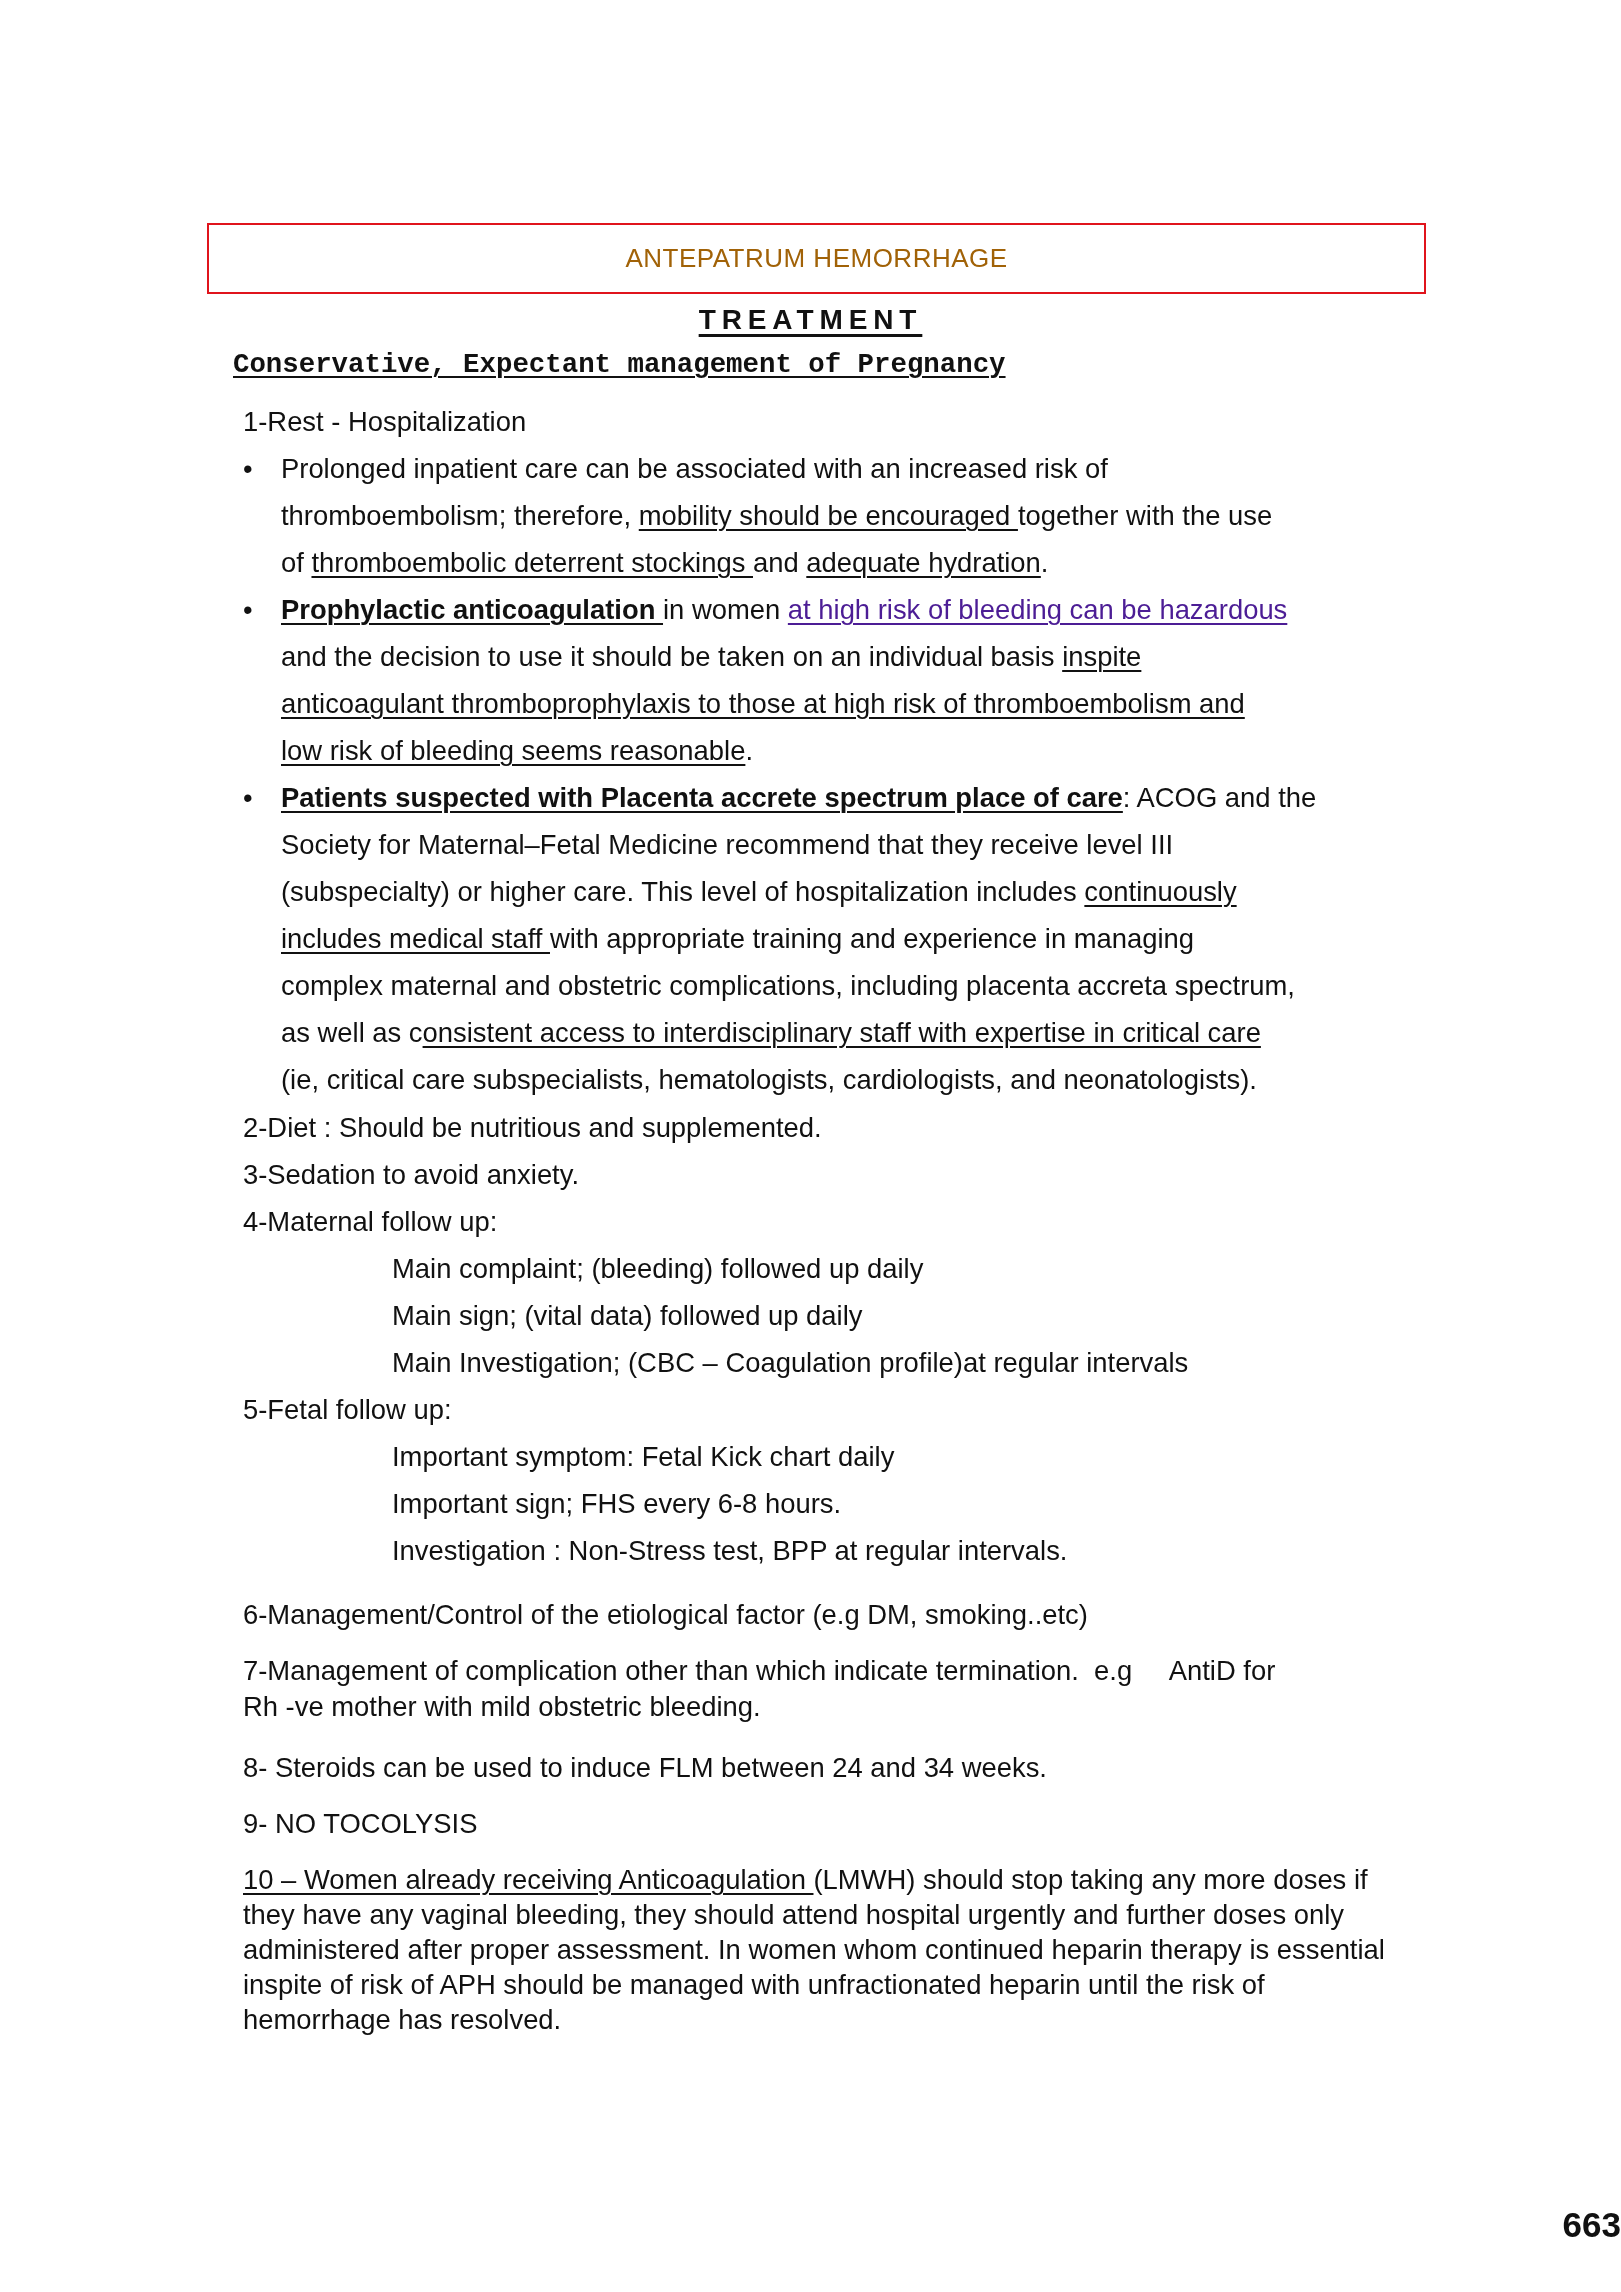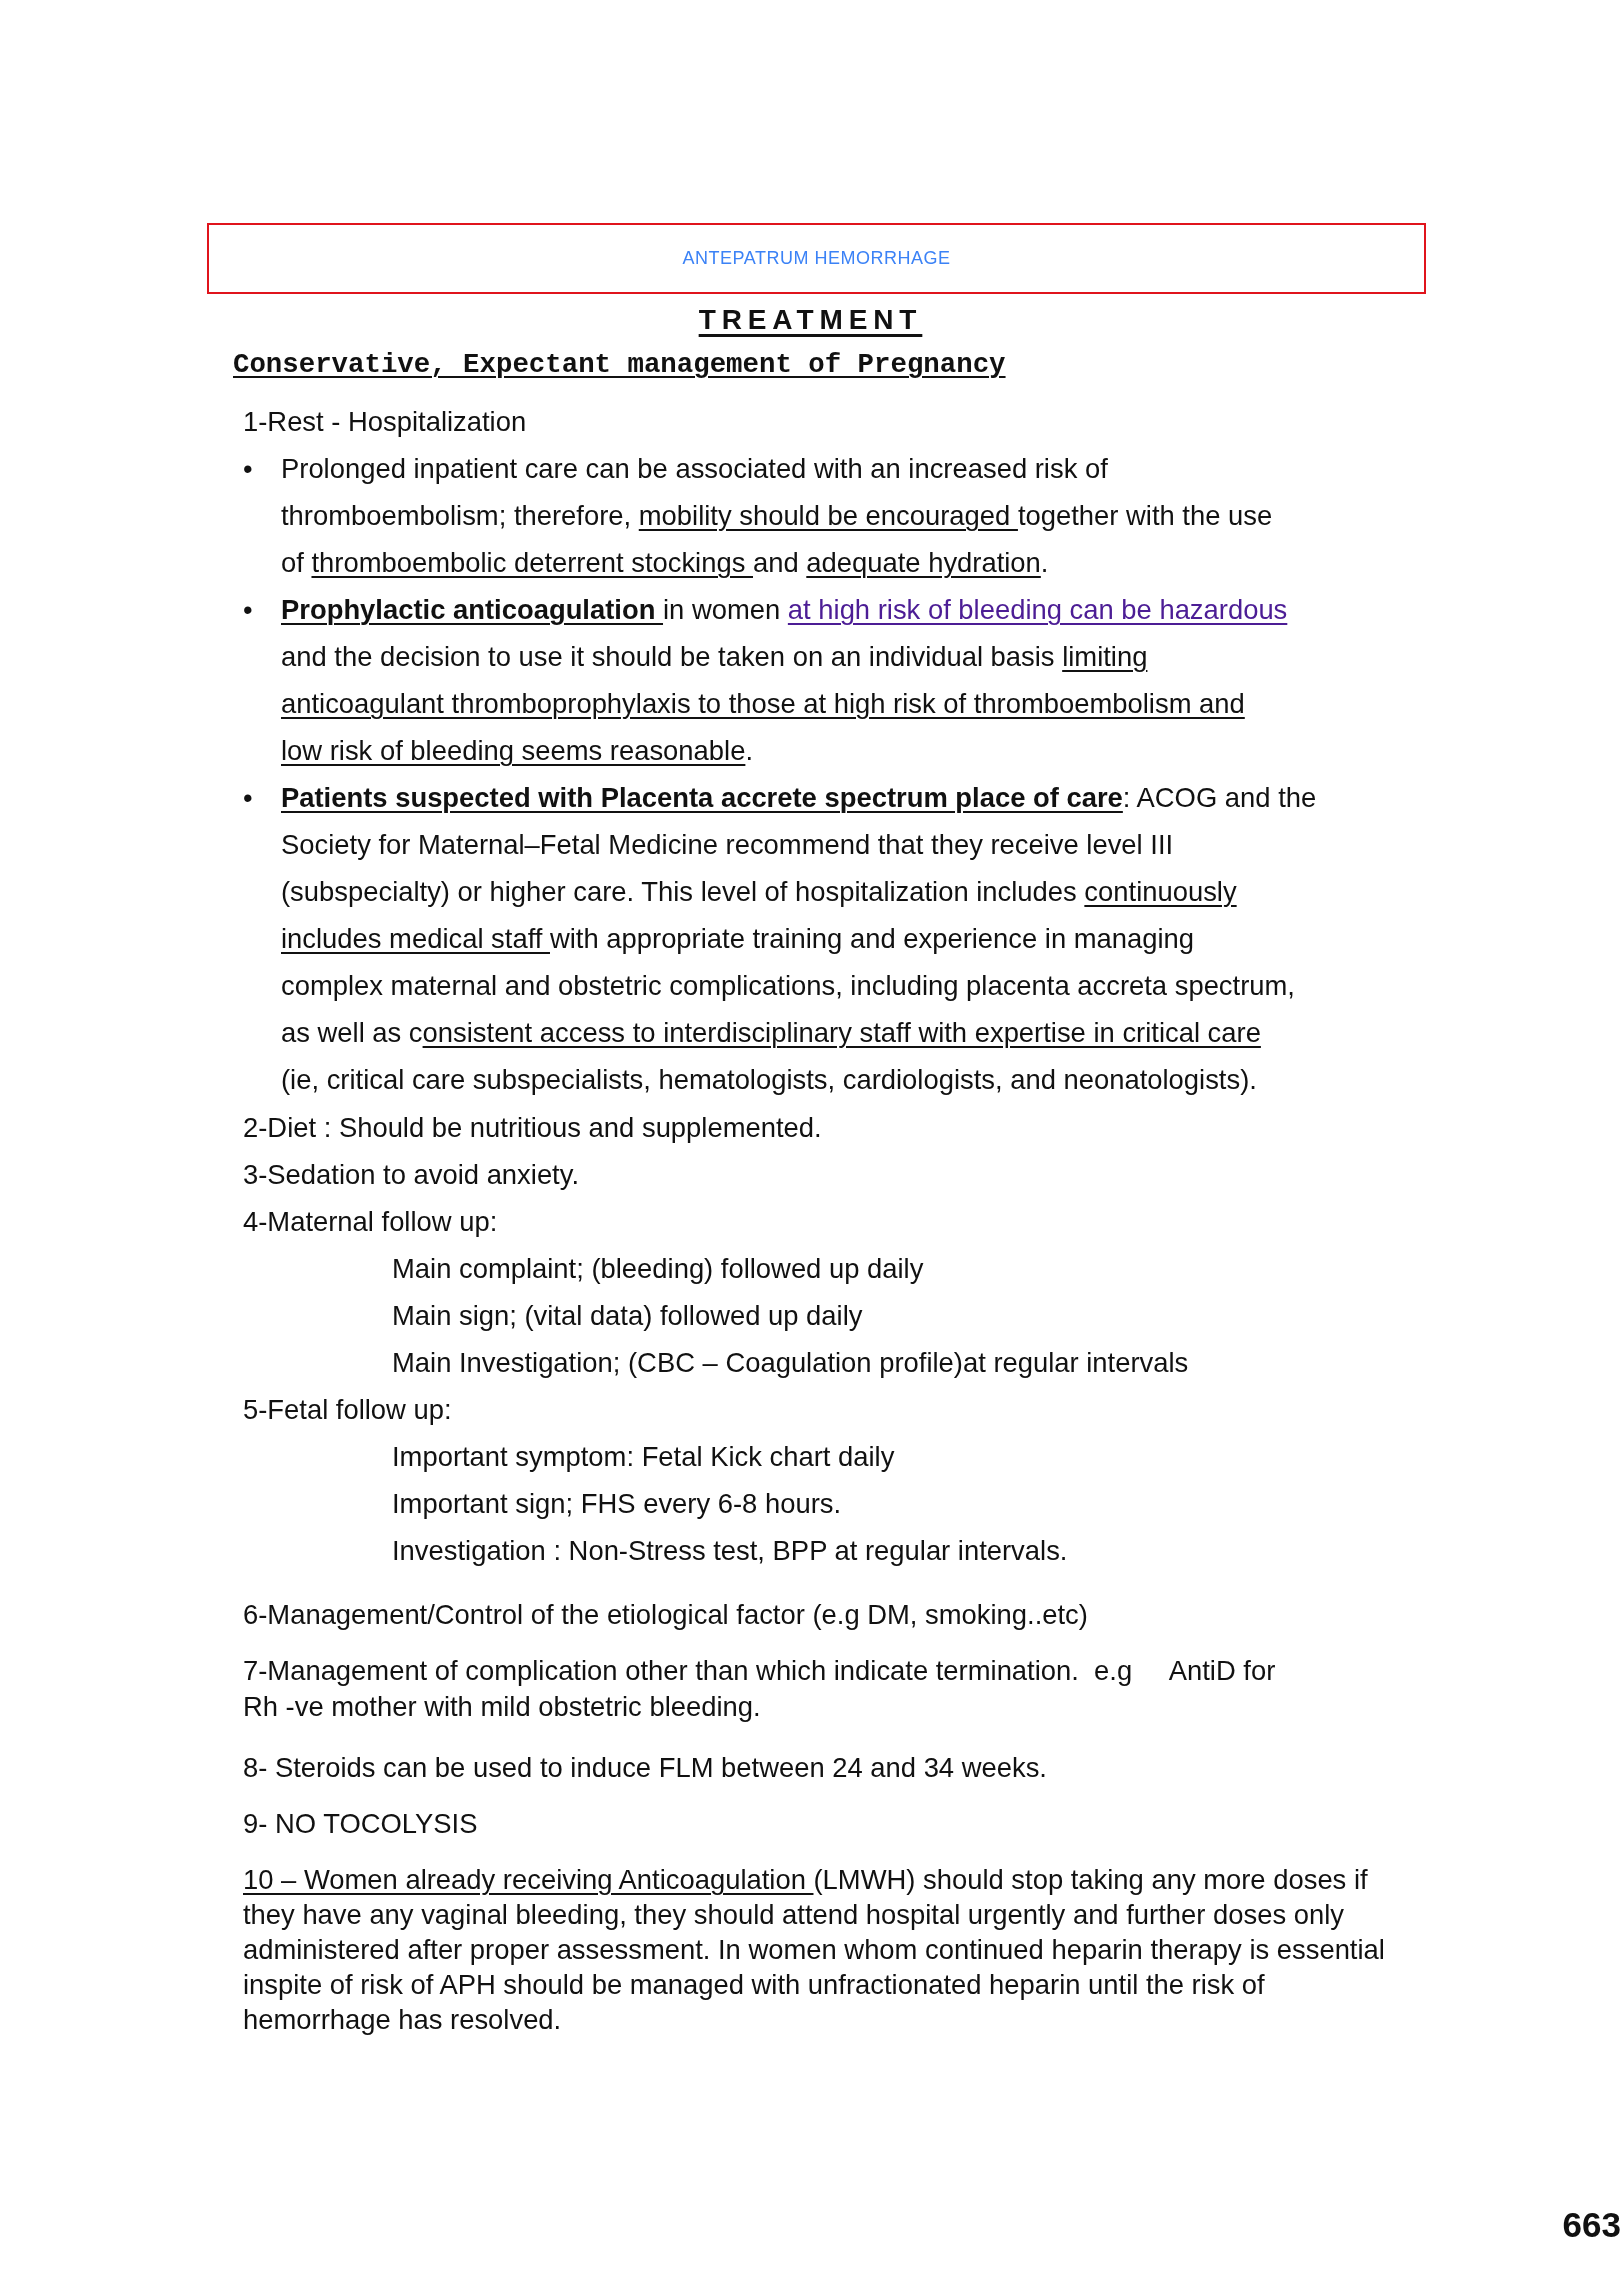--- a/index.html
+++ b/index.html
@@ -1,21 +1,21 @@
 <!DOCTYPE html>
 <html><head>
 <meta charset="utf-8">
 <style>
   html,body{margin:0;padding:0;background:#fff;}
   body{width:1621px;height:2293px;position:relative;overflow:hidden;
        font-family:"Liberation Sans",sans-serif;color:#111;}
   .page{position:absolute;left:0;top:0;width:1621px;height:2293px;}
   .title-box{position:absolute;left:207px;top:223px;width:1215px;height:67px;
        border:2.9px solid #e0141c;display:flex;align-items:center;justify-content:center;
-       font-size:18px;letter-spacing:0.5px;color:#3b82f6;}
+       font-size:26px;letter-spacing:0.5px;color:#a16207;}
   .treat{position:absolute;left:0;width:1621px;top:304px;text-align:center;
        font-size:28px;font-weight:bold;letter-spacing:5.9px;}
   .treat span{text-decoration:underline;text-decoration-thickness:2.9px;text-underline-offset:4.9px;}
   .heading{position:absolute;left:233px;top:349px;font-size:27.4px;font-weight:bold;
        text-decoration:underline;text-decoration-thickness:2px;text-underline-offset:3.9px;font-family:Liberation Mono, monospace;}
   .ln{position:absolute;font-size:27.4px;white-space:nowrap;line-height:33px;}
   .l0{left:243px;}
   .l1{left:281px;}
   .l2{left:392px;}
   .bul{position:absolute;left:243px;font-size:27.4px;line-height:33px;}
@@ -41,21 +41,21 @@
 
   <div class="ln l0" style="top:405px">1-Rest - Hospitalization</div>
 
   <div class="bul" style="top:452px">•</div>
   <div class="ln l1" style="top:452px">Prolonged inpatient care can be associated with an increased risk of</div>
   <div class="ln l1" style="top:499px"><span>thromboembolism; therefore, </span><span class="u">mobility should be encouraged </span><span>together with the use</span></div>
   <div class="ln l1" style="top:546px"><span>of </span><span class="u">thromboembolic deterrent stockings </span><span>and </span><span class="u">adequate hydration</span><span>.</span></div>
 
   <div class="bul" style="top:593px">•</div>
   <div class="ln l1" style="top:593px"><span class="u b">Prophylactic anticoagulation </span><span>in women </span><span class="u red">at high risk of bleeding can be hazardous</span></div>
-  <div class="ln l1" style="top:640px"><span>and the decision to use it should be taken on an individual basis </span><span class="u">limiting</span></div>
+  <div class="ln l1" style="top:640px"><span>and the decision to use it should be taken on an individual basis </span><span class="u">inspite</span></div>
   <div class="ln l1 u" style="top:687px">anticoagulant thromboprophylaxis to those at high risk of thromboembolism and</div>
   <div class="ln l1" style="top:734px"><span class="u">low risk of bleeding seems reasonable</span><span>.</span></div>
 
   <div class="bul" style="top:781px">•</div>
   <div class="ln l1" style="top:781px"><span class="u b">Patients suspected with Placenta accrete spectrum place of care</span><span>: ACOG and the</span></div>
   <div class="ln l1" style="top:828px">Society for Maternal–Fetal Medicine recommend that they receive level III</div>
   <div class="ln l1" style="top:875px"><span>(subspecialty) or higher care. This level of hospitalization includes </span><span class="u">continuously</span></div>
   <div class="ln l1" style="top:922px"><span class="u">includes medical staff </span><span>with appropriate training and experience in managing</span></div>
   <div class="ln l1" style="top:969px">complex maternal and obstetric complications, including placenta accreta spectrum,</div>
   <div class="ln l1" style="top:1016px"><span>as well as c</span><span class="u">onsistent access to interdisciplinary staff with expertise in critical care</span></div>

